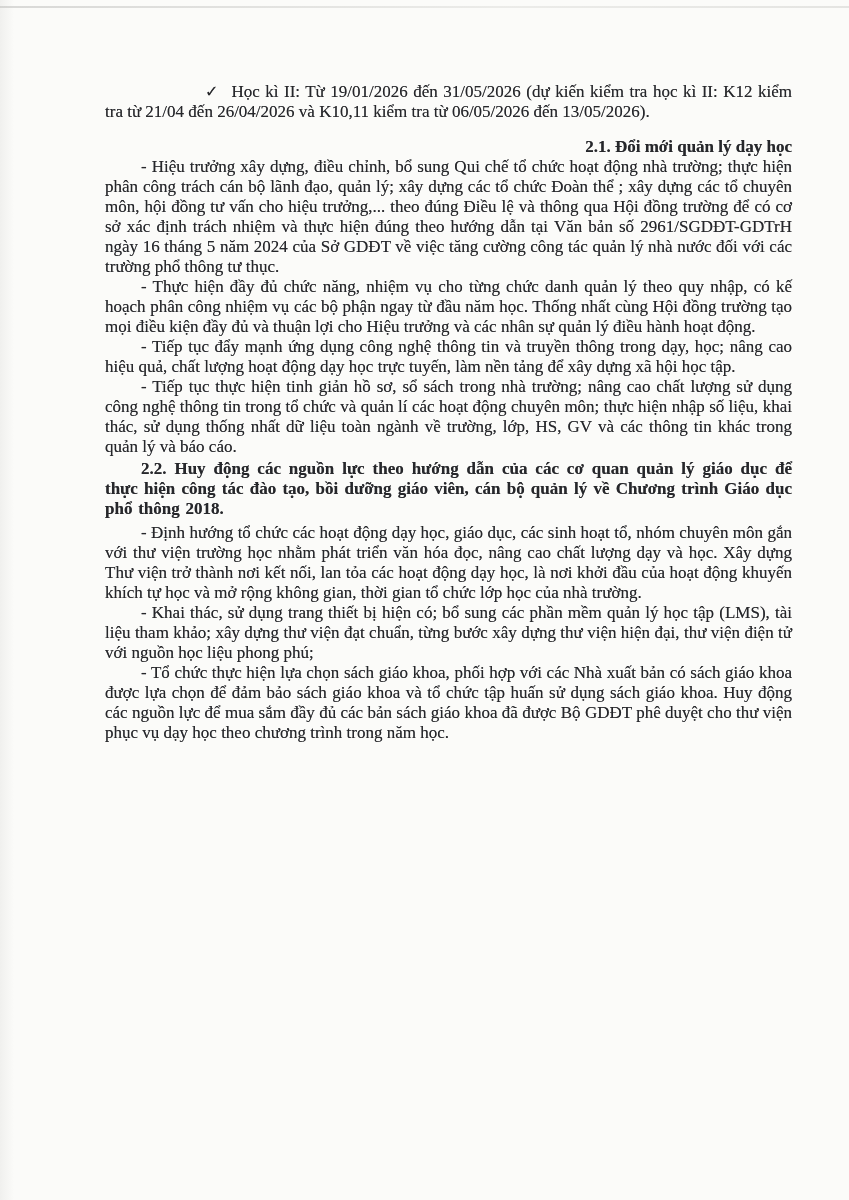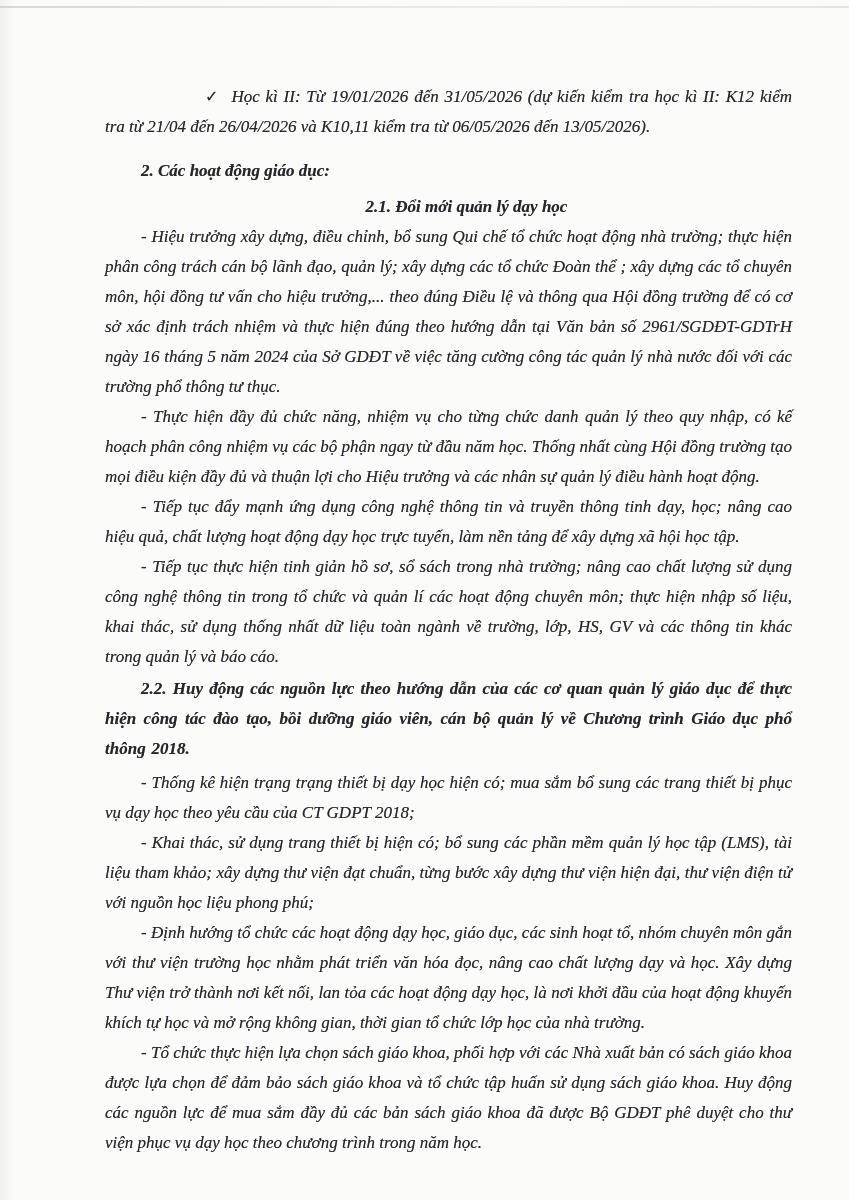--- a/index.html
+++ b/index.html
@@ -11,24 +11,23 @@
     position: relative;
     width: 849px;
     height: 1200px;
     margin: 0 auto;
     background: #fbfbf9;
     box-sizing: border-box;
     padding: 82px 57px 0 105px;
     overflow: hidden;
     font-family: "Liberation Serif", "DejaVu Serif", serif;
     font-size: 17px;
-    line-height: 30px;
+    line-height: 20px;
     color: #26272b;
     text-shadow: 0 0 0.5px rgba(30,30,35,0.55);
-    font-style: italic;
   }
   
   .scan-top-edge {
     position: absolute;
     top: 6px;
     left: 0;
     width: 100%;
     height: 2px;
     background: linear-gradient(to right, #c6c6c4, #e3e3e0 60%, #d8d8d5);
     opacity: 0.65;
@@ -55,49 +54,47 @@
     font-family: "DejaVu Sans", sans-serif;
     font-size: 16px;
   }
   .h-section {
     font-weight: bold;
     margin-top: 14px;
     text-align: left;
   }
   .h-sub {
     font-weight: bold;
-    margin-top: 6px;
-    text-align: center;
+    margin-top: 15px;
+    text-align: right;
   }
   .h-sub-justified {
     font-weight: bold;
     margin-top: 2px;
     margin-bottom: 4px;
     text-align: justify;
     text-indent: 36px;
     word-spacing: 1.5px;
   }
 </style>
 </head>
 <body>
 
 <div class="page">
   <div class="scan-top-edge"></div>
   <div class="scan-left-shade"></div>
 
   <p class="check-item"><span class="check">✓</span><span>Học kì II: Từ 19/01/2026 đến 31/05/2026 (dự kiến kiểm tra học kì II: K12 kiểm tra từ 21/04 đến 26/04/2026 và K10,11 kiểm tra từ 06/05/2026 đến 13/05/2026).</span></p>
 
-  <p class="h-section">2. Các hoạt động giáo dục:</p>
 
   <p class="h-sub">2.1. Đổi mới quản lý dạy học</p>
 
   <p>- Hiệu trưởng xây dựng, điều chỉnh, bổ sung Qui chế tổ chức hoạt động nhà trường; thực hiện phân công trách cán bộ lãnh đạo, quản lý; xây dựng các tổ chức Đoàn thể ; xây dựng các tổ chuyên môn, hội đồng tư vấn cho hiệu trưởng,... theo đúng Điều lệ và thông qua Hội đồng trường để có cơ sở xác định trách nhiệm và thực hiện đúng theo hướng dẫn tại Văn bản số 2961/SGDĐT-GDTrH ngày 16 tháng 5 năm 2024 của Sở GDĐT về việc tăng cường công tác quản lý nhà nước đối với các trường phổ thông tư thục.</p>
   <p>- Thực hiện đầy đủ chức năng, nhiệm vụ cho từng chức danh quản lý theo quy nhập, có kế hoạch phân công nhiệm vụ các bộ phận ngay từ đầu năm học. Thống nhất cùng Hội đồng trường tạo mọi điều kiện đầy đủ và thuận lợi cho Hiệu trưởng và các nhân sự quản lý điều hành hoạt động.</p>
-  <p>- Tiếp tục đẩy mạnh ứng dụng công nghệ thông tin và truyền thông tinh dạy, học; nâng cao hiệu quả, chất lượng hoạt động dạy học trực tuyến, làm nền tảng để xây dựng xã hội học tập.</p>
+  <p>- Tiếp tục đẩy mạnh ứng dụng công nghệ thông tin và truyền thông trong dạy, học; nâng cao hiệu quả, chất lượng hoạt động dạy học trực tuyến, làm nền tảng để xây dựng xã hội học tập.</p>
   <p>- Tiếp tục thực hiện tinh giản hồ sơ, sổ sách trong nhà trường; nâng cao chất lượng sử dụng công nghệ thông tin trong tổ chức và quản lí các hoạt động chuyên môn; thực hiện nhập số liệu, khai thác, sử dụng thống nhất dữ liệu toàn ngành về trường, lớp, HS, GV và các thông tin khác trong quản lý và báo cáo.</p>
 
   <p class="h-sub-justified">2.2.  Huy động các nguồn lực theo hướng dẫn của các cơ quan quản lý giáo dục để thực hiện công tác đào tạo, bồi dưỡng giáo viên, cán bộ quản lý về Chương trình Giáo dục phổ thông 2018.</p>
 
-  <p>- Thống kê hiện trạng trạng thiết bị dạy học hiện có; mua sắm bổ sung các trang thiết bị phục vụ dạy học theo yêu cầu của CT GDPT 2018;</p>
+  <p>- Định hướng tổ chức các hoạt động dạy học, giáo dục, các sinh hoạt tổ, nhóm chuyên môn gắn với thư viện trường học nhằm phát triển văn hóa đọc, nâng cao chất lượng dạy và học. Xây dựng Thư viện trở thành nơi kết nối, lan tỏa các hoạt động dạy học, là nơi khởi đầu của hoạt động khuyến khích tự học và mở rộng không gian, thời gian tổ chức lớp học của nhà trường.</p>
   <p>- Khai thác, sử dụng trang thiết bị hiện có; bổ sung các phần mềm quản lý học tập (LMS), tài liệu tham khảo; xây dựng thư viện đạt chuẩn, từng bước xây dựng thư viện hiện đại, thư viện điện tử với nguồn học liệu phong phú;</p>
-  <p>- Định hướng tổ chức các hoạt động dạy học, giáo dục, các sinh hoạt tổ, nhóm chuyên môn gắn với thư viện trường học nhằm phát triển văn hóa đọc, nâng cao chất lượng dạy và học. Xây dựng Thư viện trở thành nơi kết nối, lan tỏa các hoạt động dạy học, là nơi khởi đầu của hoạt động khuyến khích tự học và mở rộng không gian, thời gian tổ chức lớp học của nhà trường.</p>
   <p>- Tổ chức thực hiện lựa chọn sách giáo khoa, phối hợp với các Nhà xuất bản có sách giáo khoa được lựa chọn để đảm bảo sách giáo khoa và tổ chức tập huấn sử dụng sách giáo khoa. Huy động các nguồn lực để mua sắm đầy đủ các bản sách giáo khoa đã được Bộ GDĐT phê duyệt cho thư viện phục vụ dạy học theo chương trình trong năm học.</p>
 </div>
 
 </body></html>

